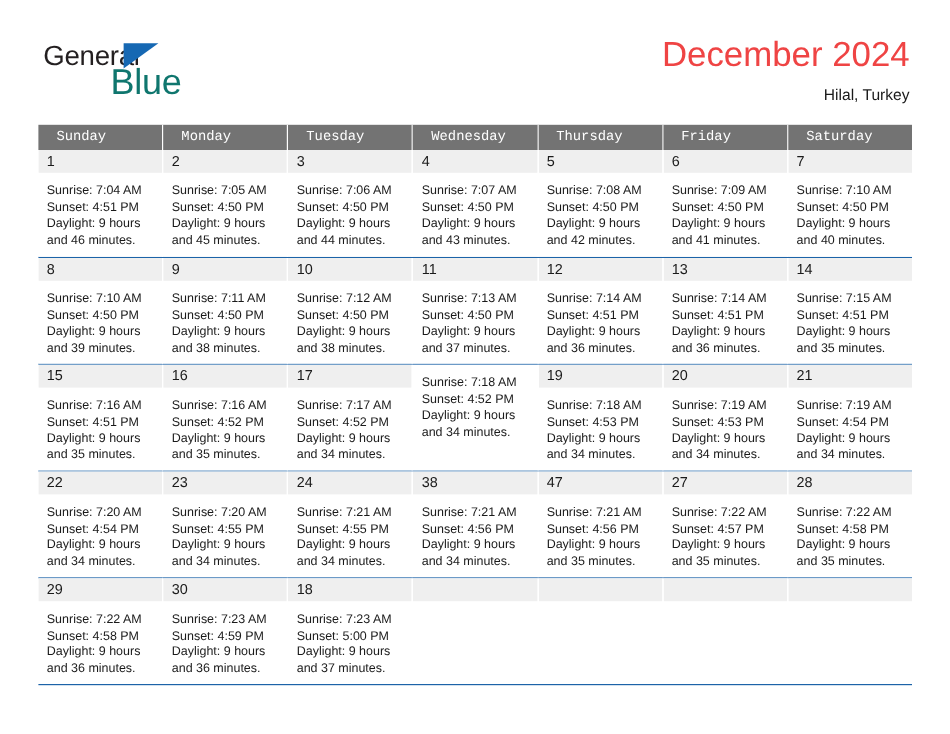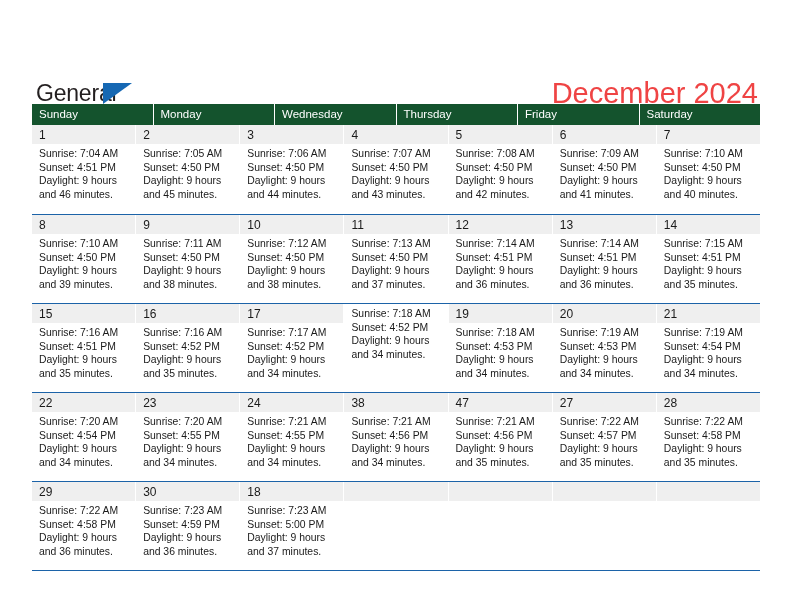--- a/index.html
+++ b/index.html
@@ -22,21 +22,20 @@
     box-sizing: border-box;
   }
 
   
   .top-bar {
     position: absolute;
     left: 0;
     top: 0;
     width: 792px;
     height: 98px;
-    margin-top: 47px;
   }
   .logo {
     position: absolute;
     left: 36px;
     top: 33px;
     width: 200px;
     height: 52px;
   }
   .logo-general {
     position: absolute;
@@ -94,29 +93,30 @@
     top: 104px;
     width: 728px;
   }
   .dow-row {
     display: flex;
     width: 100%;
     height: 21px;
   }
   .dow {
     flex: 1 1 0;
-    background: #14532d;
+    background: #737373;
     color: #ffffff;
     font-size: 11.5px;
     line-height: 21px;
-    padding-left: 7px;
+    padding-left: 15px;
     box-sizing: border-box;
     border-right: 1px solid #ffffff;
     overflow: hidden;
     white-space: nowrap;
+    font-family: Liberation Mono, monospace;
   }
   .dow:last-child { border-right: none; }
 
   .week {
     display: flex;
     width: 100%;
     height: 89px;
     border-top: 1.4px solid #1c63a8;
     box-sizing: border-box;
   }
@@ -139,21 +139,21 @@
     background: #efefef;
     box-sizing: border-box;
     padding-left: 7px;
   }
   .daynum {
     font-size: 12px;
     line-height: 19px;
     color: #1a1a1a;
   }
   .cell-lines {
-    padding: 3px 4px 0 7px;
+    padding: 9px 4px 0 7px;
   }
   .cell-line {
     font-size: 10.4px;
     line-height: 13.6px;
     color: #1a1a1a;
     white-space: nowrap;
   }
   .table-bottom {
     width: 100%;
     border-top: 1.4px solid #1c63a8;
@@ -177,20 +177,21 @@
       <div class="cal-title">December 2024</div>
       <div class="cal-subtitle">Hilal, Turkey</div>
     </div>
 
   </div>
 
   <div class="calendar">
     <div class="dow-row">
         <div class="dow">Sunday</div>
         <div class="dow">Monday</div>
+        <div class="dow">Tuesday</div>
         <div class="dow">Wednesday</div>
         <div class="dow">Thursday</div>
         <div class="dow">Friday</div>
         <div class="dow">Saturday</div>
       </div>
     <div id="weeks-container">
         <div class="week">
           <div class="daycell">
             <div class="daynum-band"><span class="daynum">1</span></div>
             <div class="cell-lines">

